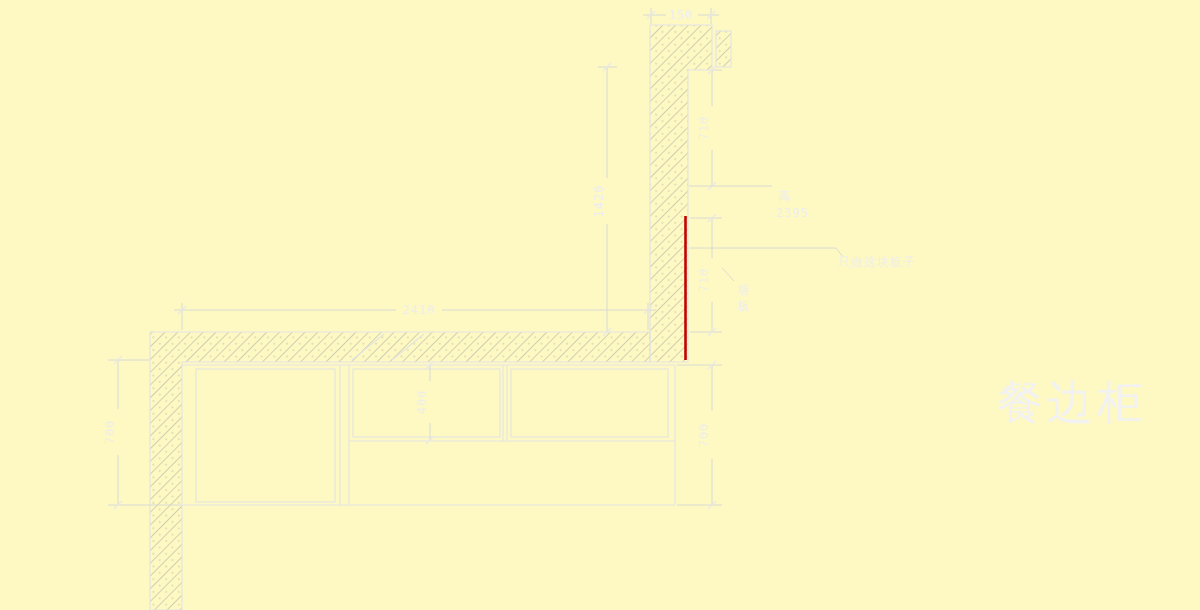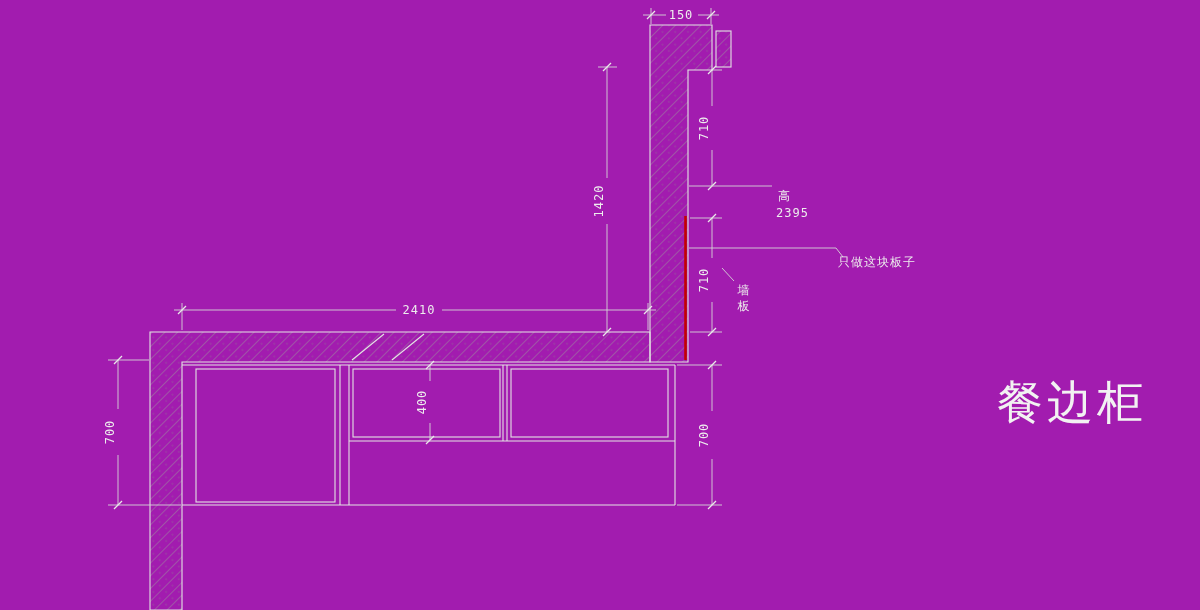--- a/index.html
+++ b/index.html
@@ -1,16 +1,16 @@
 <!DOCTYPE html>
 <html><head>
 <meta charset="utf-8">
 <style>
   html,body{margin:0;padding:0;background:#000;}
-  .canvas{position:relative;width:1200px;height:610px;background:#a21caf;overflow:hidden;}
+  .canvas{position:relative;width:1200px;height:610px;background:#fef9c3;overflow:hidden;}
   svg{position:absolute;left:0;top:0;}
   .ln{stroke:#e3e3e3;stroke-width:1.1;fill:none;}
   .fig{stroke:#e3e3e3;stroke-width:1.1;fill:url(#hatch);}
   .dim{stroke:#d6d6d6;stroke-width:0.9;fill:none;}
   .tick{stroke:#e8e8e8;stroke-width:1.3;fill:none;}
   .txt{fill:#ededed;font:12px "DejaVu Sans Mono","Liberation Mono",monospace;letter-spacing:1px;}
   .cjk{fill:#ededed;font:12px "DejaVu Sans","Liberation Sans",sans-serif;letter-spacing:1px;}
   .title{fill:#f2f2f2;font:46px "DejaVu Sans","Liberation Sans",sans-serif;letter-spacing:4px;}
 </style>
 </head>

